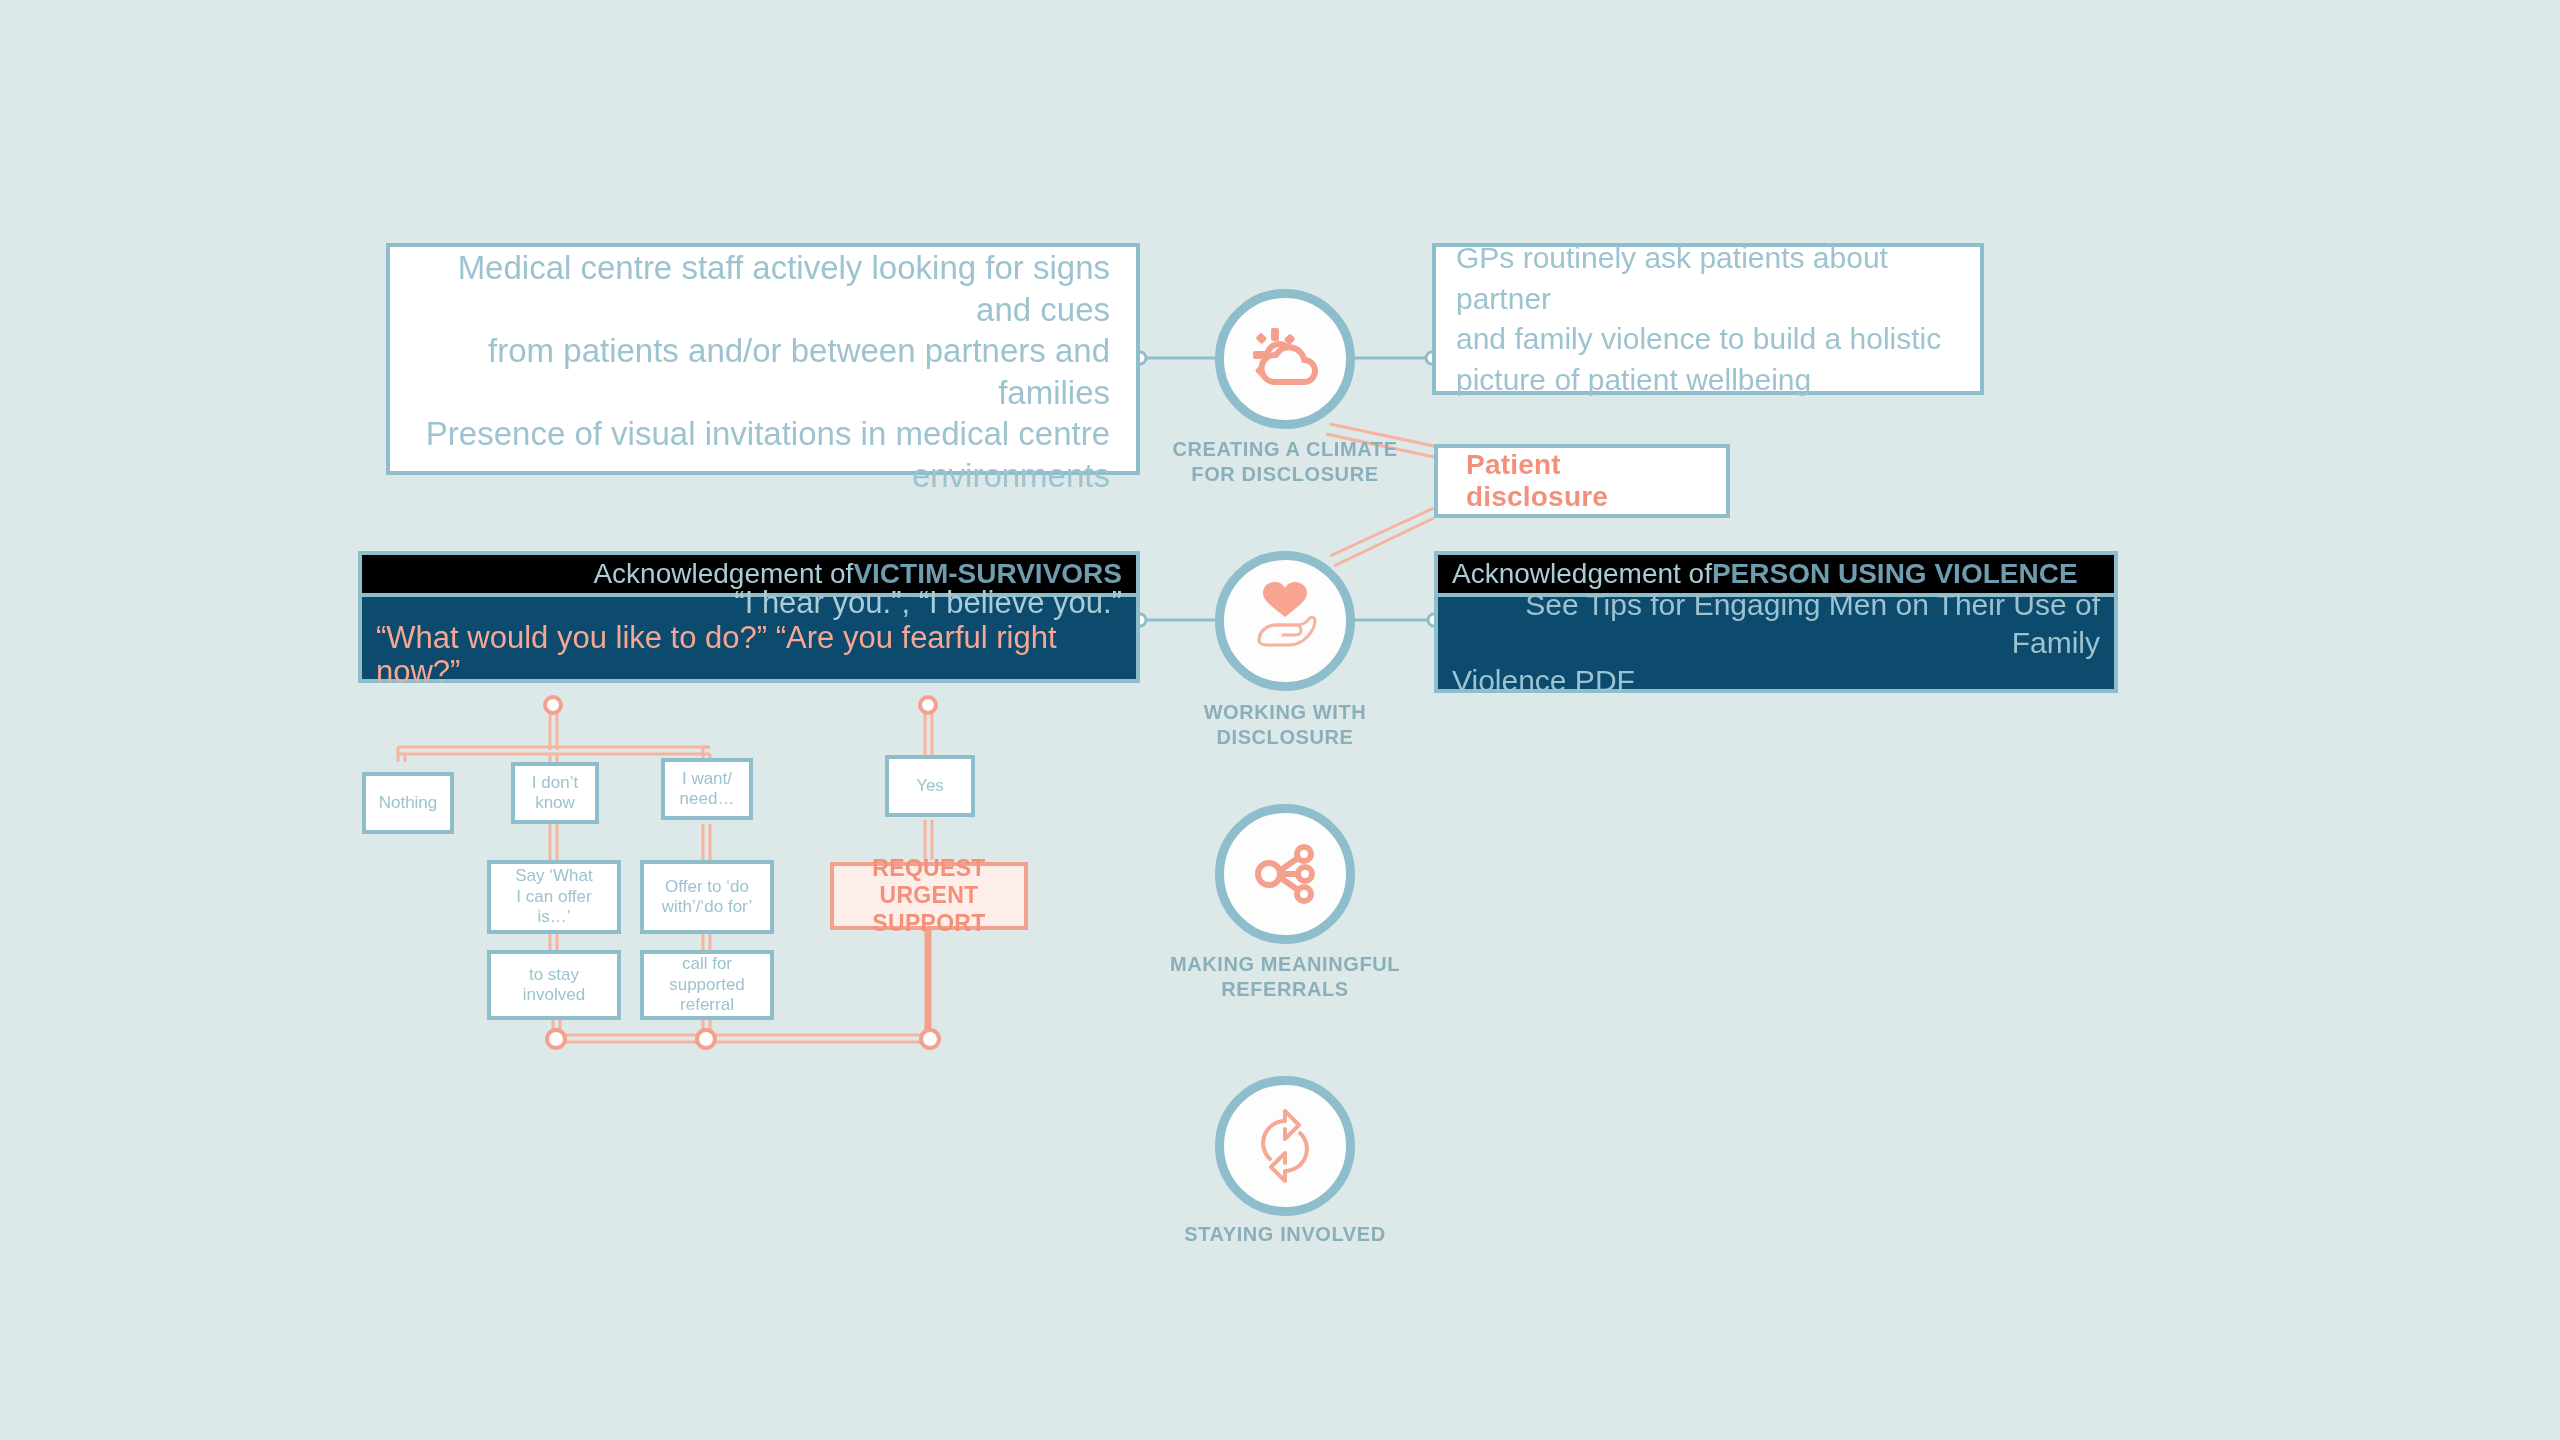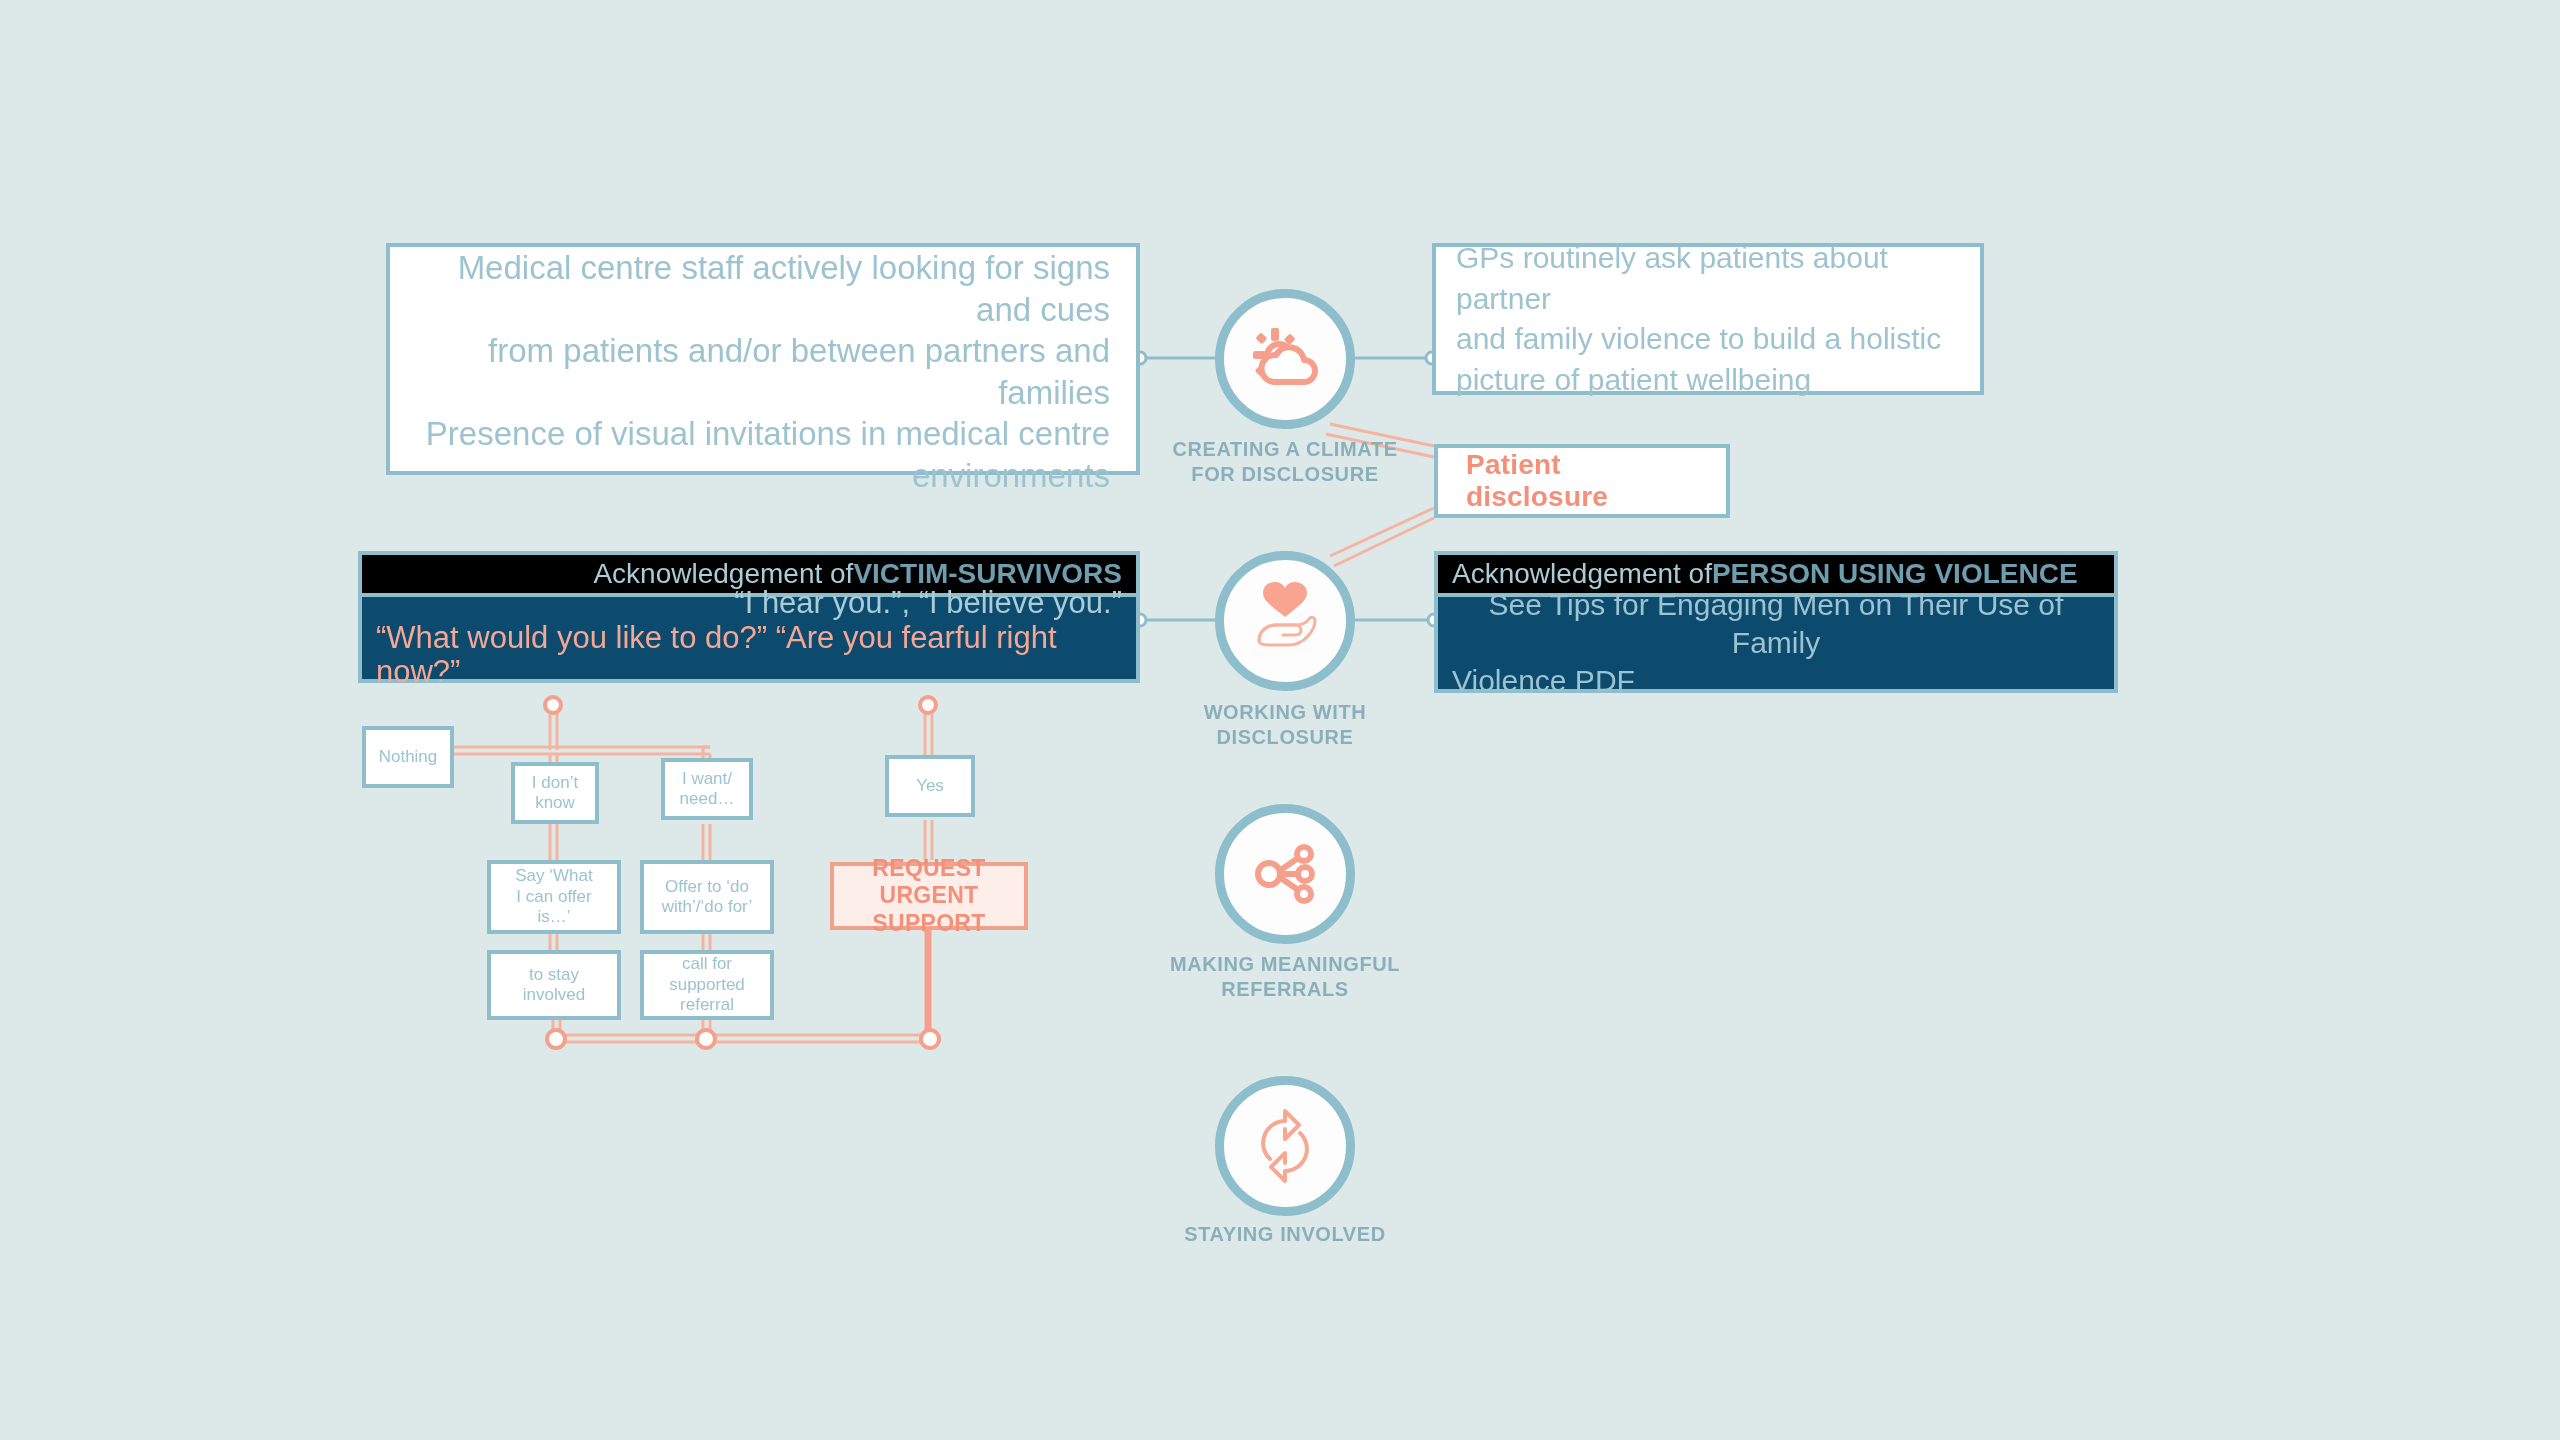--- a/index.html
+++ b/index.html
@@ -67,21 +67,21 @@
     justify-content:flex-end;padding-right:14px;}
   #ack-vs-body{left:358px;top:597px;width:782px;height:86px;
     align-items:flex-end;padding:0 14px;}
   #ack-vs-body .l1{color:#a9ccd6;font-size:31px;line-height:1.12;font-weight:300;}
   #ack-vs-body .l2{color:#f6a793;font-size:31px;line-height:1.12;font-weight:300;}
 
   #ack-pv-header{left:1434px;top:551px;width:684px;height:46px;
     justify-content:flex-start;padding-left:14px;}
   #ack-pv-body{left:1434px;top:597px;width:684px;height:96px;
     align-items:flex-start;padding:0 14px;justify-content:center;}
-  #ack-pv-body .l1{color:#9cc3cf;font-size:30px;line-height:1.26;font-weight:300;text-align:center;}
+  #ack-pv-body .l1{color:#9cc3cf;font-size:30px;line-height:1.26;font-weight:300;text-align:right;}
 
   .ack-label{color:#a9ccd6;font-weight:300;}
   .ack-strong{color:#6f9db0;font-weight:bold;}
 
   
   .node{
     background:#ffffff;border:4px solid #8ebdcb;box-sizing:border-box;
     display:flex;align-items:center;justify-content:center;text-align:center;
     color:#9cc3cf;font-size:17px;line-height:1.2;font-weight:300;
     padding:2px;
@@ -225,21 +225,21 @@
 
   <div class="abs ack-header" id="ack-pv-header">
     <span class="ack-label">Acknowledgement of </span>
       <span class="ack-strong">PERSON USING VIOLENCE</span>
   </div>
   <div class="abs ack-body" id="ack-pv-body">
     <div class="l1">See Tips for Engaging Men on Their Use of Family</div>
     <div class="l1">Violence PDF</div>
   </div>
 
-  <div class="abs node" style="left:362px;top:726px;width:92px;height:62px;">
+  <div class="abs node" style="left:362px;top:772px;width:92px;height:62px;">
     <span>Nothing</span>
   </div>
 
   <div class="abs node" style="left:511px;top:762px;width:88px;height:62px;white-space:pre-line;">
     <span>I don’t
 know</span>
   </div>
 
   <div class="abs node" style="left:661px;top:758px;width:92px;height:62px;white-space:pre-line;">
     <span>I want/

